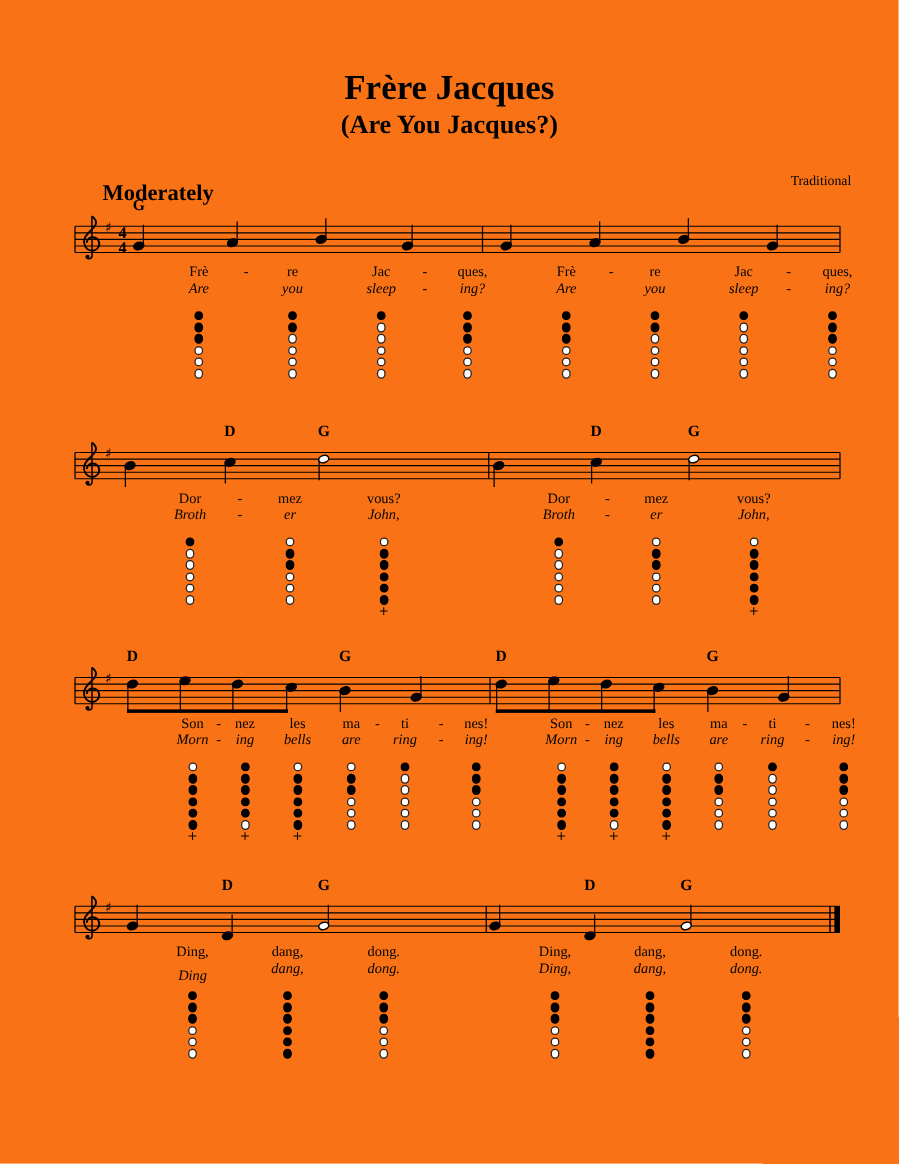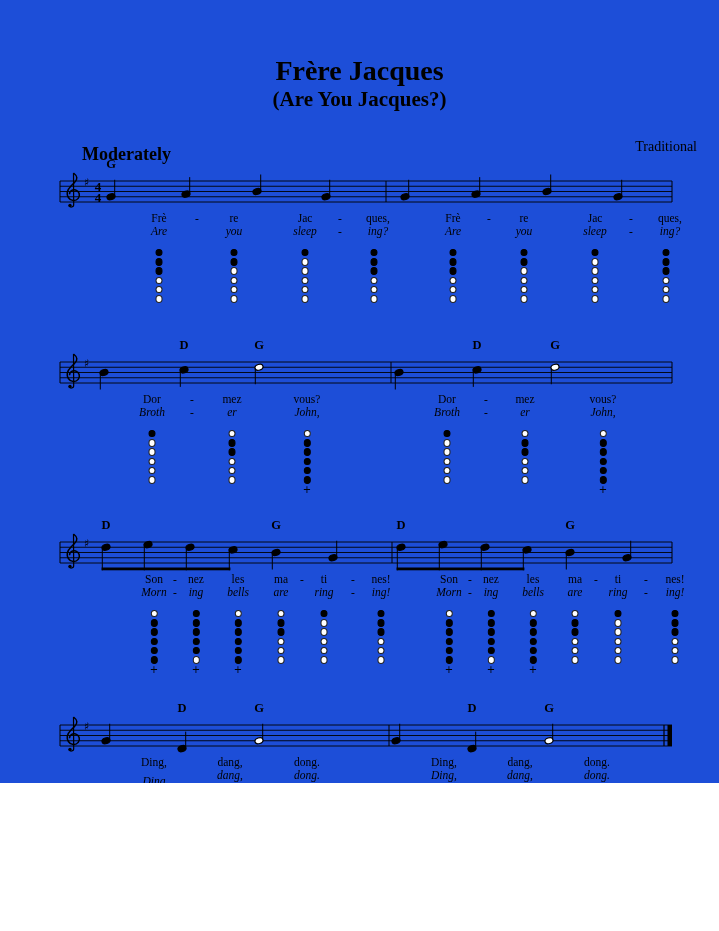--- a/index.html
+++ b/index.html
@@ -1,22 +1,22 @@
 <!DOCTYPE html>
 <html><head>
 <meta charset="utf-8">
 <style>
   html,body{margin:0;padding:0;background:#fff;}
-  #page{position:relative;width:719px;height:783px;background:#1d4ed8;overflow:hidden;
+  #page{position:relative;width:719px;height:931px;background:#f97316;overflow:hidden;
         font-family:"Liberation Serif", serif;color:#000;text-decoration:underline;}
   .abs{position:absolute;}
   #title{left:0;width:719px;top:55px;text-align:center;font-size:28px;font-weight:bold;}
   #subtitle{left:0;width:719px;top:87px;text-align:center;font-size:21px;font-weight:bold;}
   #tempo{left:82px;top:144px;font-size:18px;font-weight:bold;}
-  #credit{right:22px;top:139px;font-size:14px;}
+  #credit{right:38px;top:139px;font-size:11px;}
   #score-svg{left:0;top:0;}
   .lyr{position:absolute;transform:translateX(-50%);font-size:11.5px;white-space:nowrap;}
   .lyr.it{font-style:italic;}
   .fing{position:absolute;transform:translateX(-50%);text-align:center;}
   .hole{display:block;width:7px;height:7.5px;border-radius:50%;margin:1.8px auto;box-sizing:border-box;}
   .hole.f{background:#000;border:1px solid #000;}
   .hole.o{background:#fff;border:1.2px solid #222;}
   .plus{display:block;font-size:10px;line-height:8px;margin-top:1px;font-family:"DejaVu Sans",sans-serif;}
 </style>
 </head>

